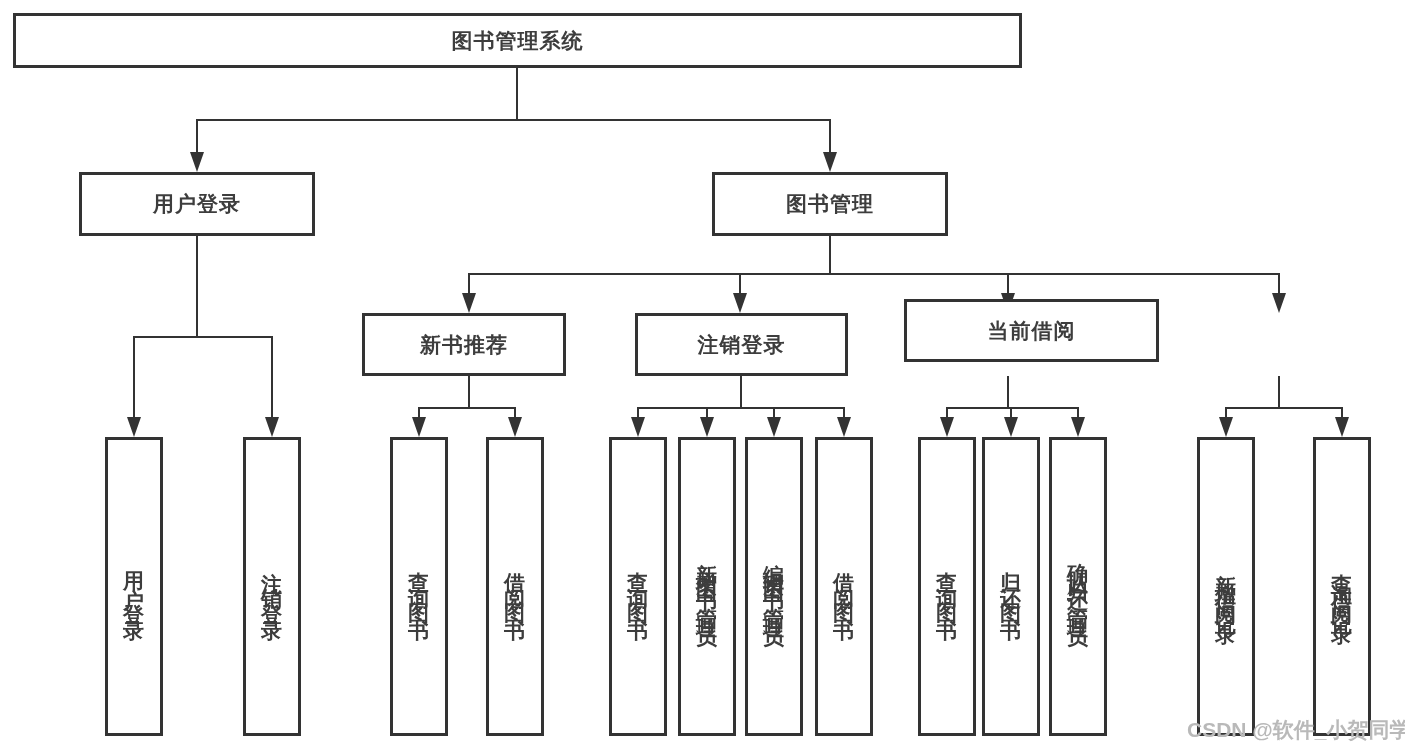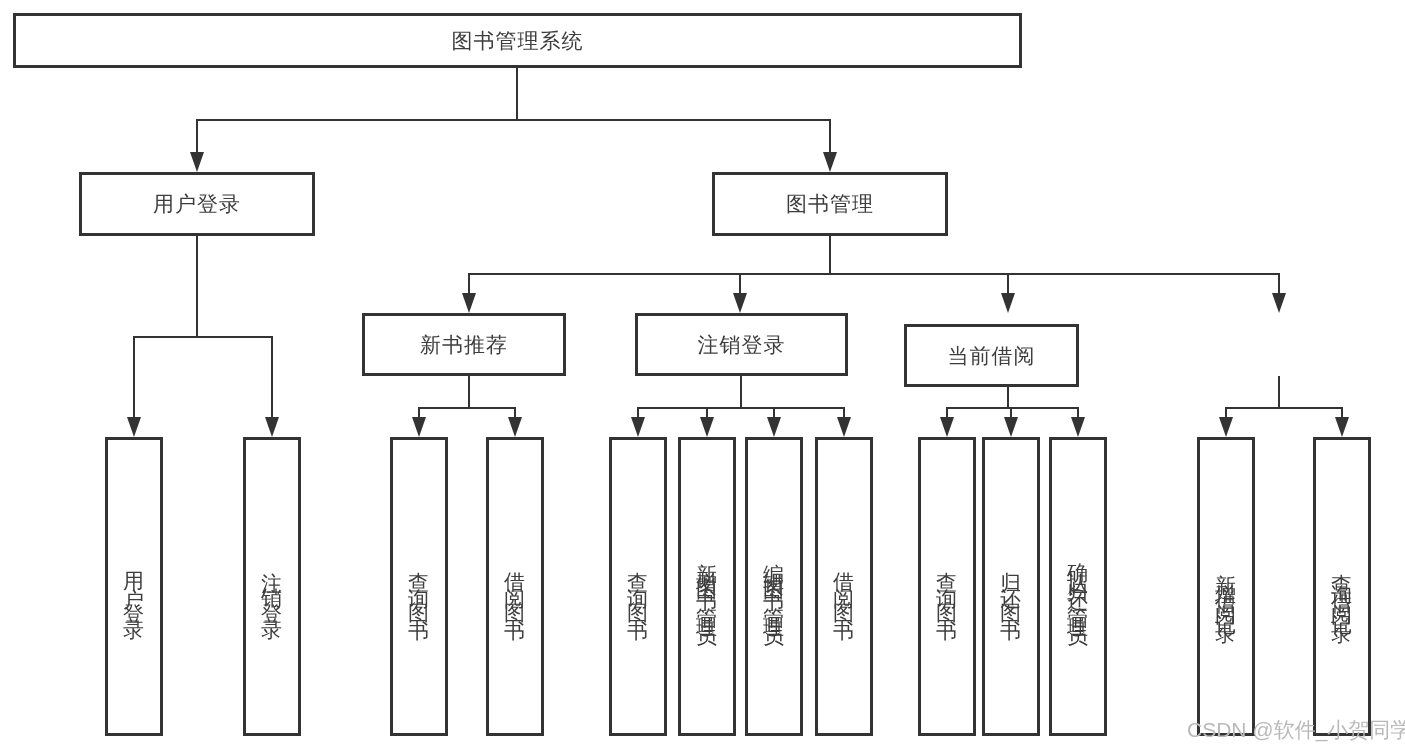--- a/index.html
+++ b/index.html
@@ -9,20 +9,21 @@
     --bg:#ffffff;
     --wm:#b9b9b9;
   }
   html,body{margin:0;padding:0;background:var(--bg);}
   .canvas{
     position:relative;
     width:1405px;height:747px;
     background:var(--bg);
     overflow:hidden;
     font-family:"Liberation Sans", sans-serif;
+    font-weight:bold;
   }
   .box{
     position:absolute;
     box-sizing:border-box;
     background:#ffffff;
     border:3px solid var(--border);
     display:flex;
     align-items:center;
     justify-content:center;
     z-index:2;
@@ -133,21 +134,21 @@
   <div class="box" style="left:712px;top:172px;width:236px;height:64px">
     <span class="hlabel">图书管理</span>
   </div>
 
   <div class="box" style="left:362px;top:313px;width:204px;height:63px">
     <span class="hlabel">新书推荐</span>
   </div>
   <div class="box" style="left:635px;top:313px;width:213px;height:63px">
     <span class="hlabel">注销登录</span>
   </div>
-  <div class="box" style="left:904px;top:324px;width:175px;height:63px">
+  <div class="box" style="left:904px;top:299px;width:255px;height:63px">
     <span class="hlabel">当前借阅</span>
   </div>
 
   <div class="box" style="left:105px;top:437px;width:58px;height:299px">
     <span class="vlabel" style="letter-spacing: 16px;">用户登录</span>
   </div>
   <div class="box" style="left:243px;top:437px;width:58px;height:299px">
     <span class="vlabel" style="letter-spacing: 16px;">注销登录</span>
   </div>
 

